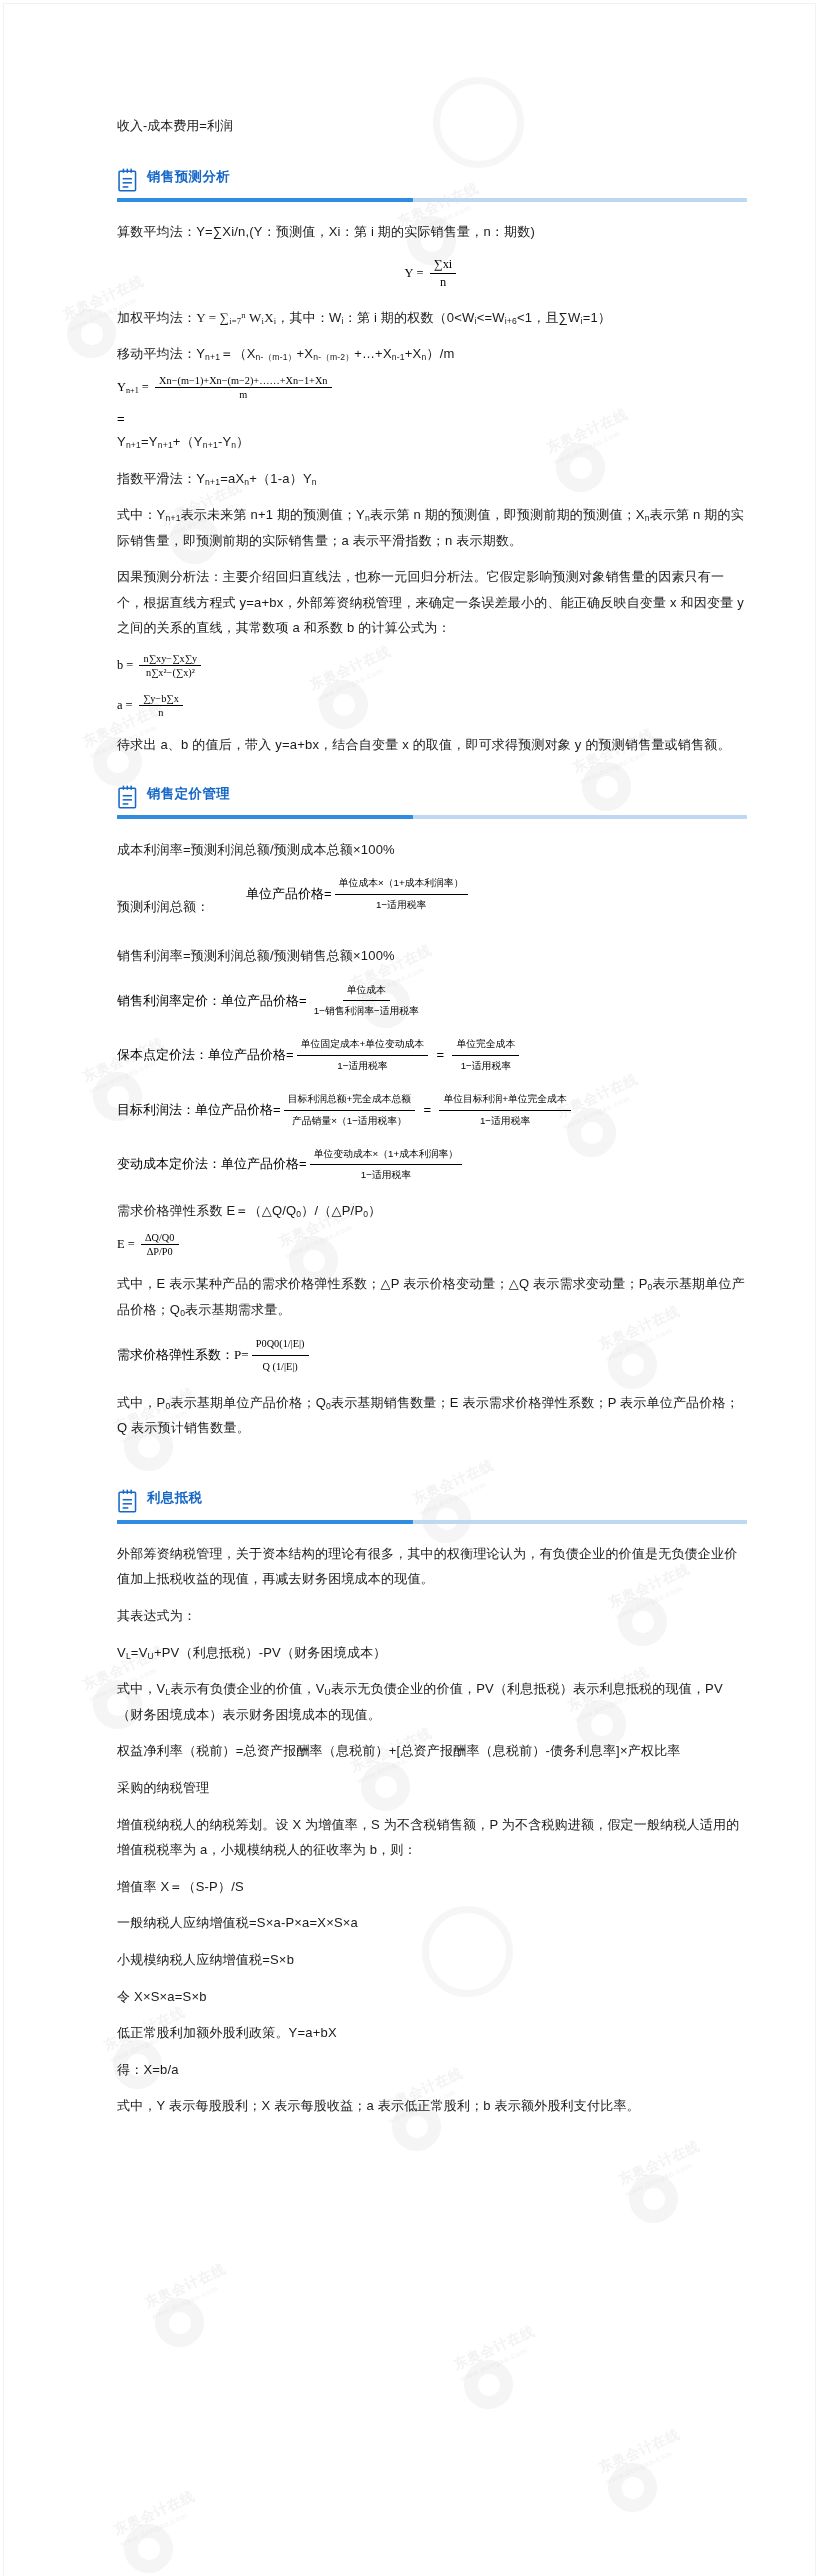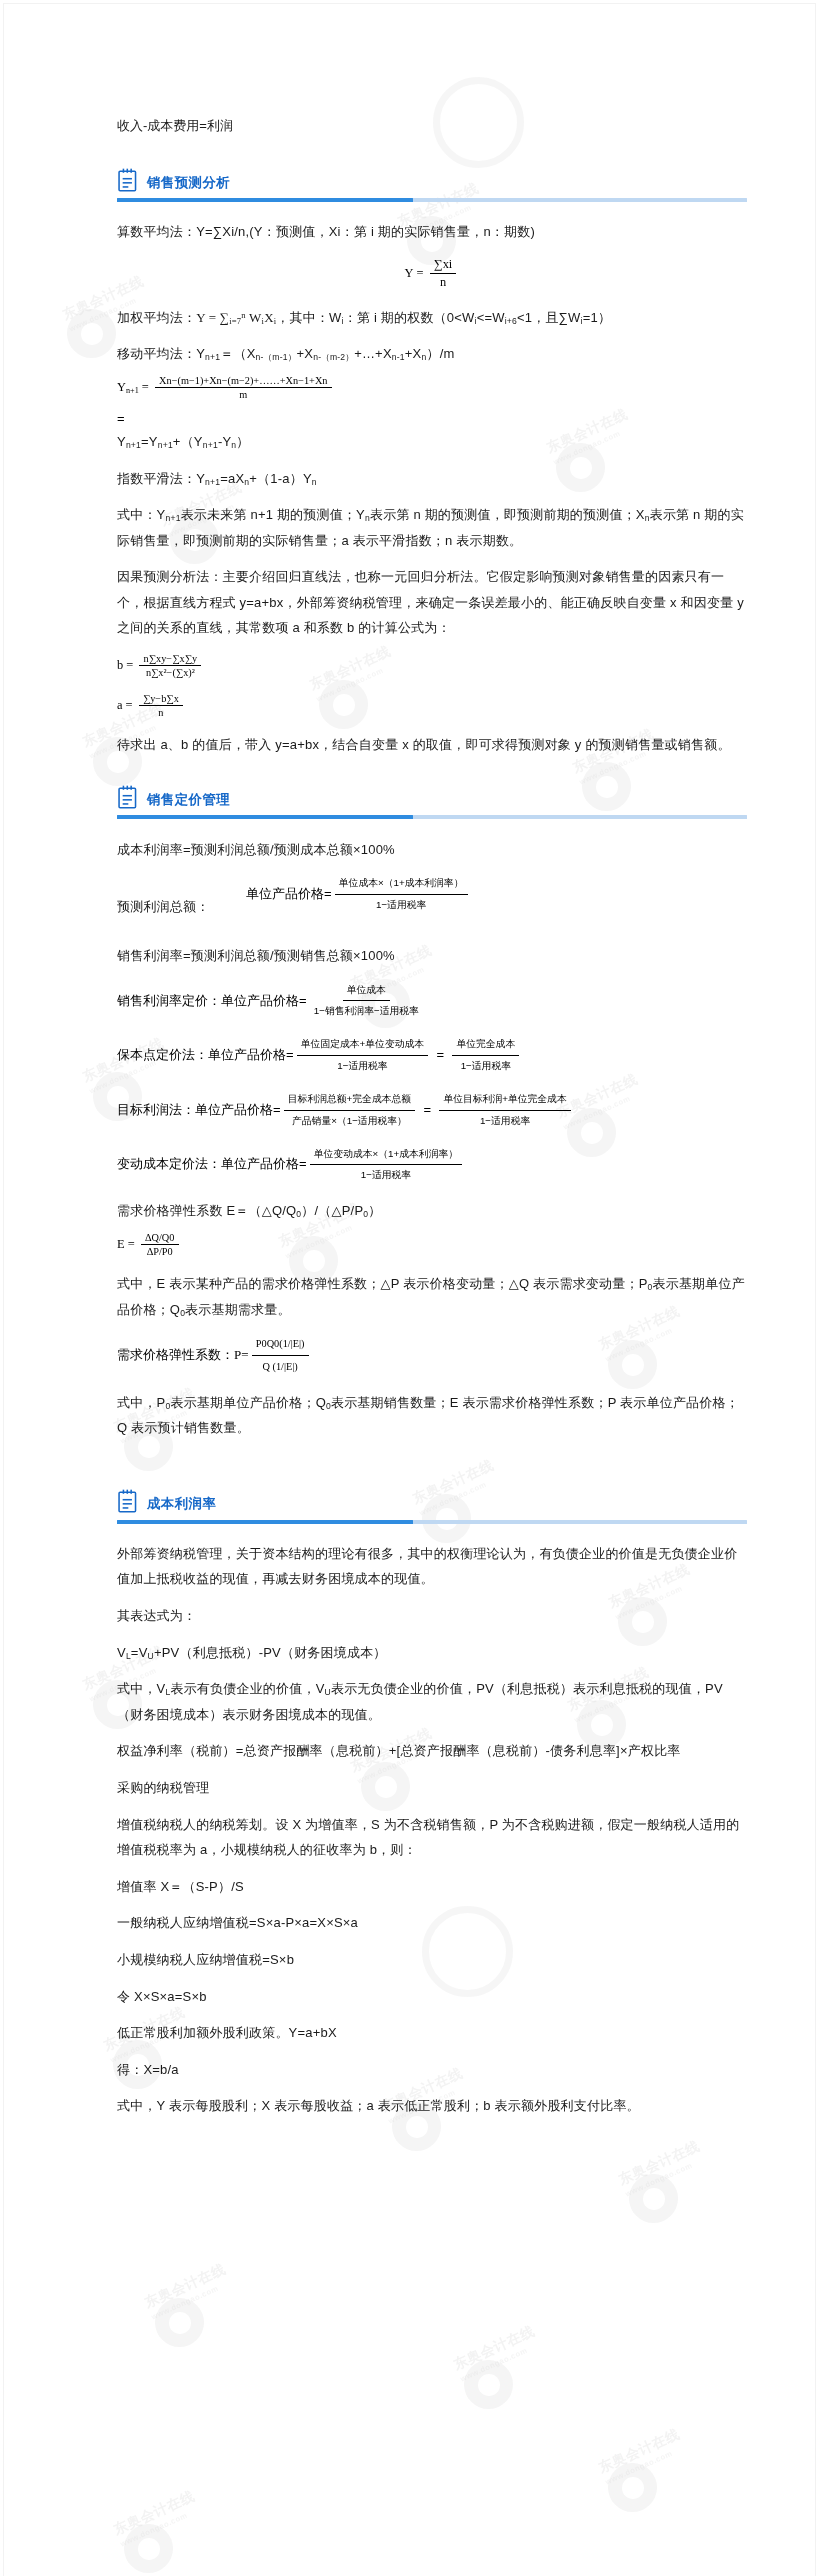--- a/index.html
+++ b/index.html
@@ -100,21 +100,21 @@
   sub { font-size: .66em; vertical-align: -.22em; }
   sup { font-size: .66em; vertical-align: .5em; }
 
   
   .section-head {
     margin: 27px 0 17.5px 0;
     position: relative;
   }
   .sh-row {
     display: flex;
-    align-items: flex-end;
+    align-items: flex-start;
     gap: 9.3px;
   }
   .sh-icon { width: 20.6px; height: 24px; flex: 0 0 auto; }
   .sh-title {
     font-size: 13.4px;
     font-weight: bold;
     color: #1668c8;
     letter-spacing: 0.5px;
   }
   .sh-rule {
@@ -495,21 +495,21 @@
           <svg viewBox="0 0 40 46" width="20.6" height="24" aria-hidden="true">
             <rect x="4" y="6" width="32" height="38" rx="2" fill="none" stroke="#1668c8" stroke-width="3"></rect>
             <rect x="11" y="1" width="3" height="8" fill="#1668c8"></rect>
             <rect x="18.5" y="1" width="3" height="8" fill="#1668c8"></rect>
             <rect x="26" y="1" width="3" height="8" fill="#1668c8"></rect>
             <rect x="11" y="19" width="18" height="3" fill="#1668c8"></rect>
             <rect x="11" y="27" width="18" height="3" fill="#1668c8"></rect>
             <rect x="11" y="35" width="11" height="3" fill="#1668c8"></rect>
           </svg>
         </span>
-        <span class="sh-title">成本利润率</span>
+        <span class="sh-title">利息抵税</span>
       </div>
       <div class="sh-rule"></div>
     </div>
 
     <p class="para">外部筹资纳税管理，关于资本结构的理论有很多，其中的权衡理论认为，有负债企业的价值是无负债企业价值加上抵税收益的现值，再减去财务困境成本的现值。</p>
     <p class="para">其表达式为：</p>
     <p class="para">V<sub>L</sub>=V<sub>U</sub>+PV（利息抵税）-PV（财务困境成本）</p>
     <p class="para">式中，V<sub>L</sub>表示有负债企业的价值，V<sub>U</sub>表示无负债企业的价值，PV（利息抵税）表示利息抵税的现值，PV（财务困境成本）表示财务困境成本的现值。</p>
     <p class="para">权益净利率（税前）=总资产报酬率（息税前）+[总资产报酬率（息税前）-债务利息率]×产权比率</p>
     <p class="para">采购的纳税管理</p>

